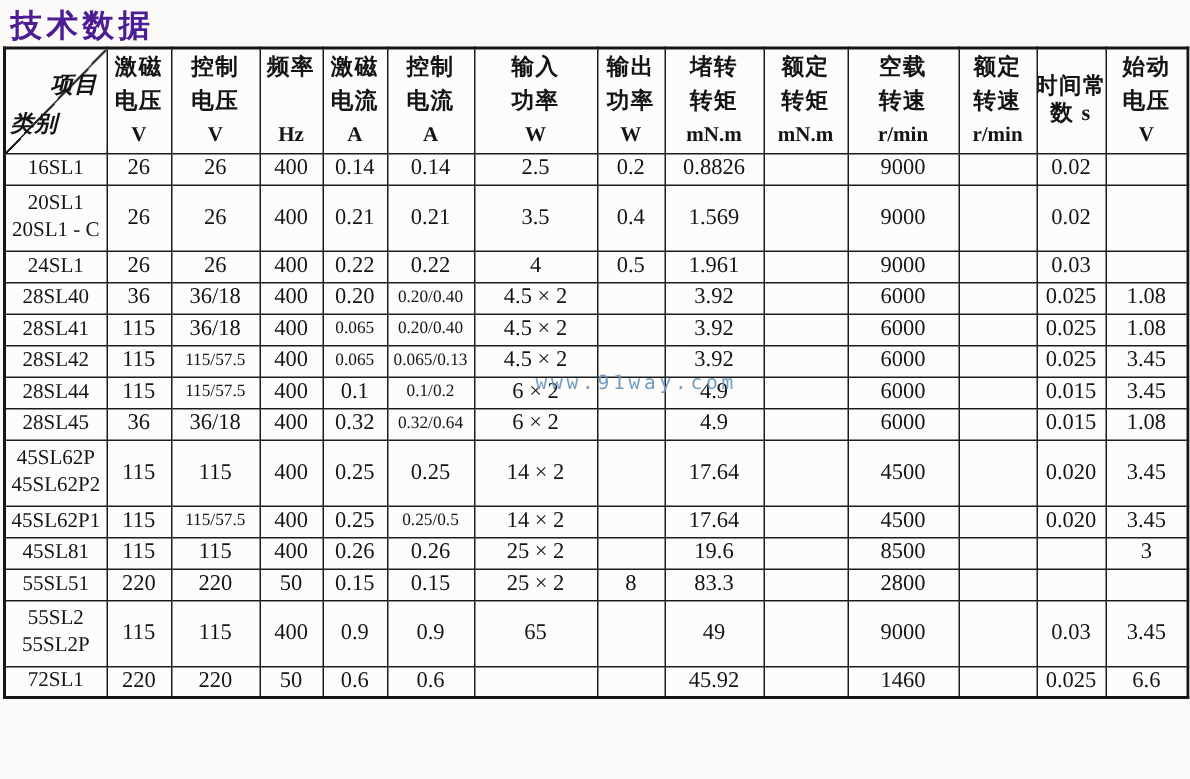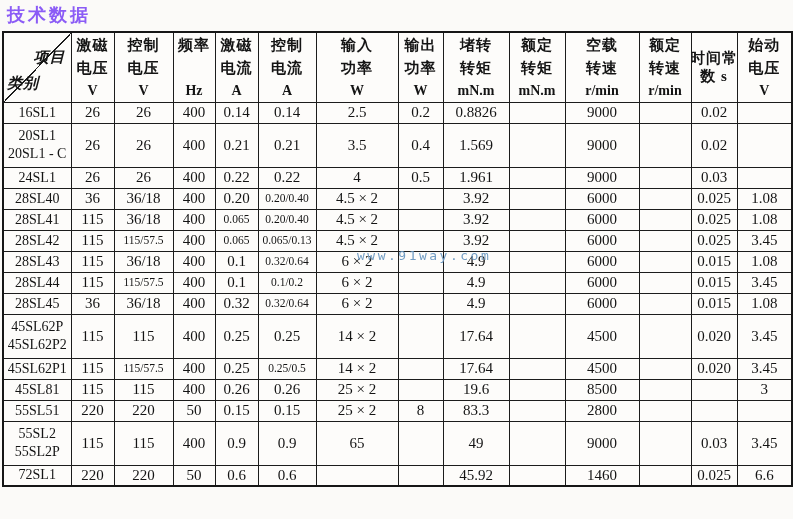--- a/index.html
+++ b/index.html
@@ -9,23 +9,23 @@
     overflow: hidden;
     font-family: "Liberation Serif", serif;
     color: #141414;
     position: relative;
   }
   .page-title {
     position: absolute;
     top: 3px; left: 7px;
     font-family: "Liberation Sans", sans-serif;
     font-weight: bold;
-    font-size: 18px;
+    font-size: 21px;
     letter-spacing: 3px;
-    color: #8b5cf6;
+    color: #4c1d95;
   }
   table.spec {
     position: absolute;
     left: 2px; top: 31px;
     width: 789px;
     border-collapse: collapse;
     table-layout: fixed;
     border: 2px solid #161616;
     background: #fdfcfa;
   }
@@ -309,38 +309,20 @@
         <td></td>
         <td>3.92</td>
         <td></td>
         <td>6000</td>
         <td></td>
         <td>0.025</td>
         <td>3.45</td>
       </tr>
       <tr class="single">
         <th class="model">
-          <div>28SL43</div>
-        </th>
-        <td>115</td>
-        <td>36/18</td>
-        <td>400</td>
-        <td>0.1</td>
-        <td class="small">0.32/0.64</td>
-        <td>6 × 2</td>
-        <td></td>
-        <td>4.9</td>
-        <td></td>
-        <td>6000</td>
-        <td></td>
-        <td>0.015</td>
-        <td>1.08</td>
-      </tr>
-      <tr class="single">
-        <th class="model">
           <div>28SL44</div>
         </th>
         <td>115</td>
         <td class="small">115/57.5</td>
         <td>400</td>
         <td>0.1</td>
         <td class="small">0.1/0.2</td>
         <td>6 × 2</td>
         <td></td>
         <td>4.9</td>

